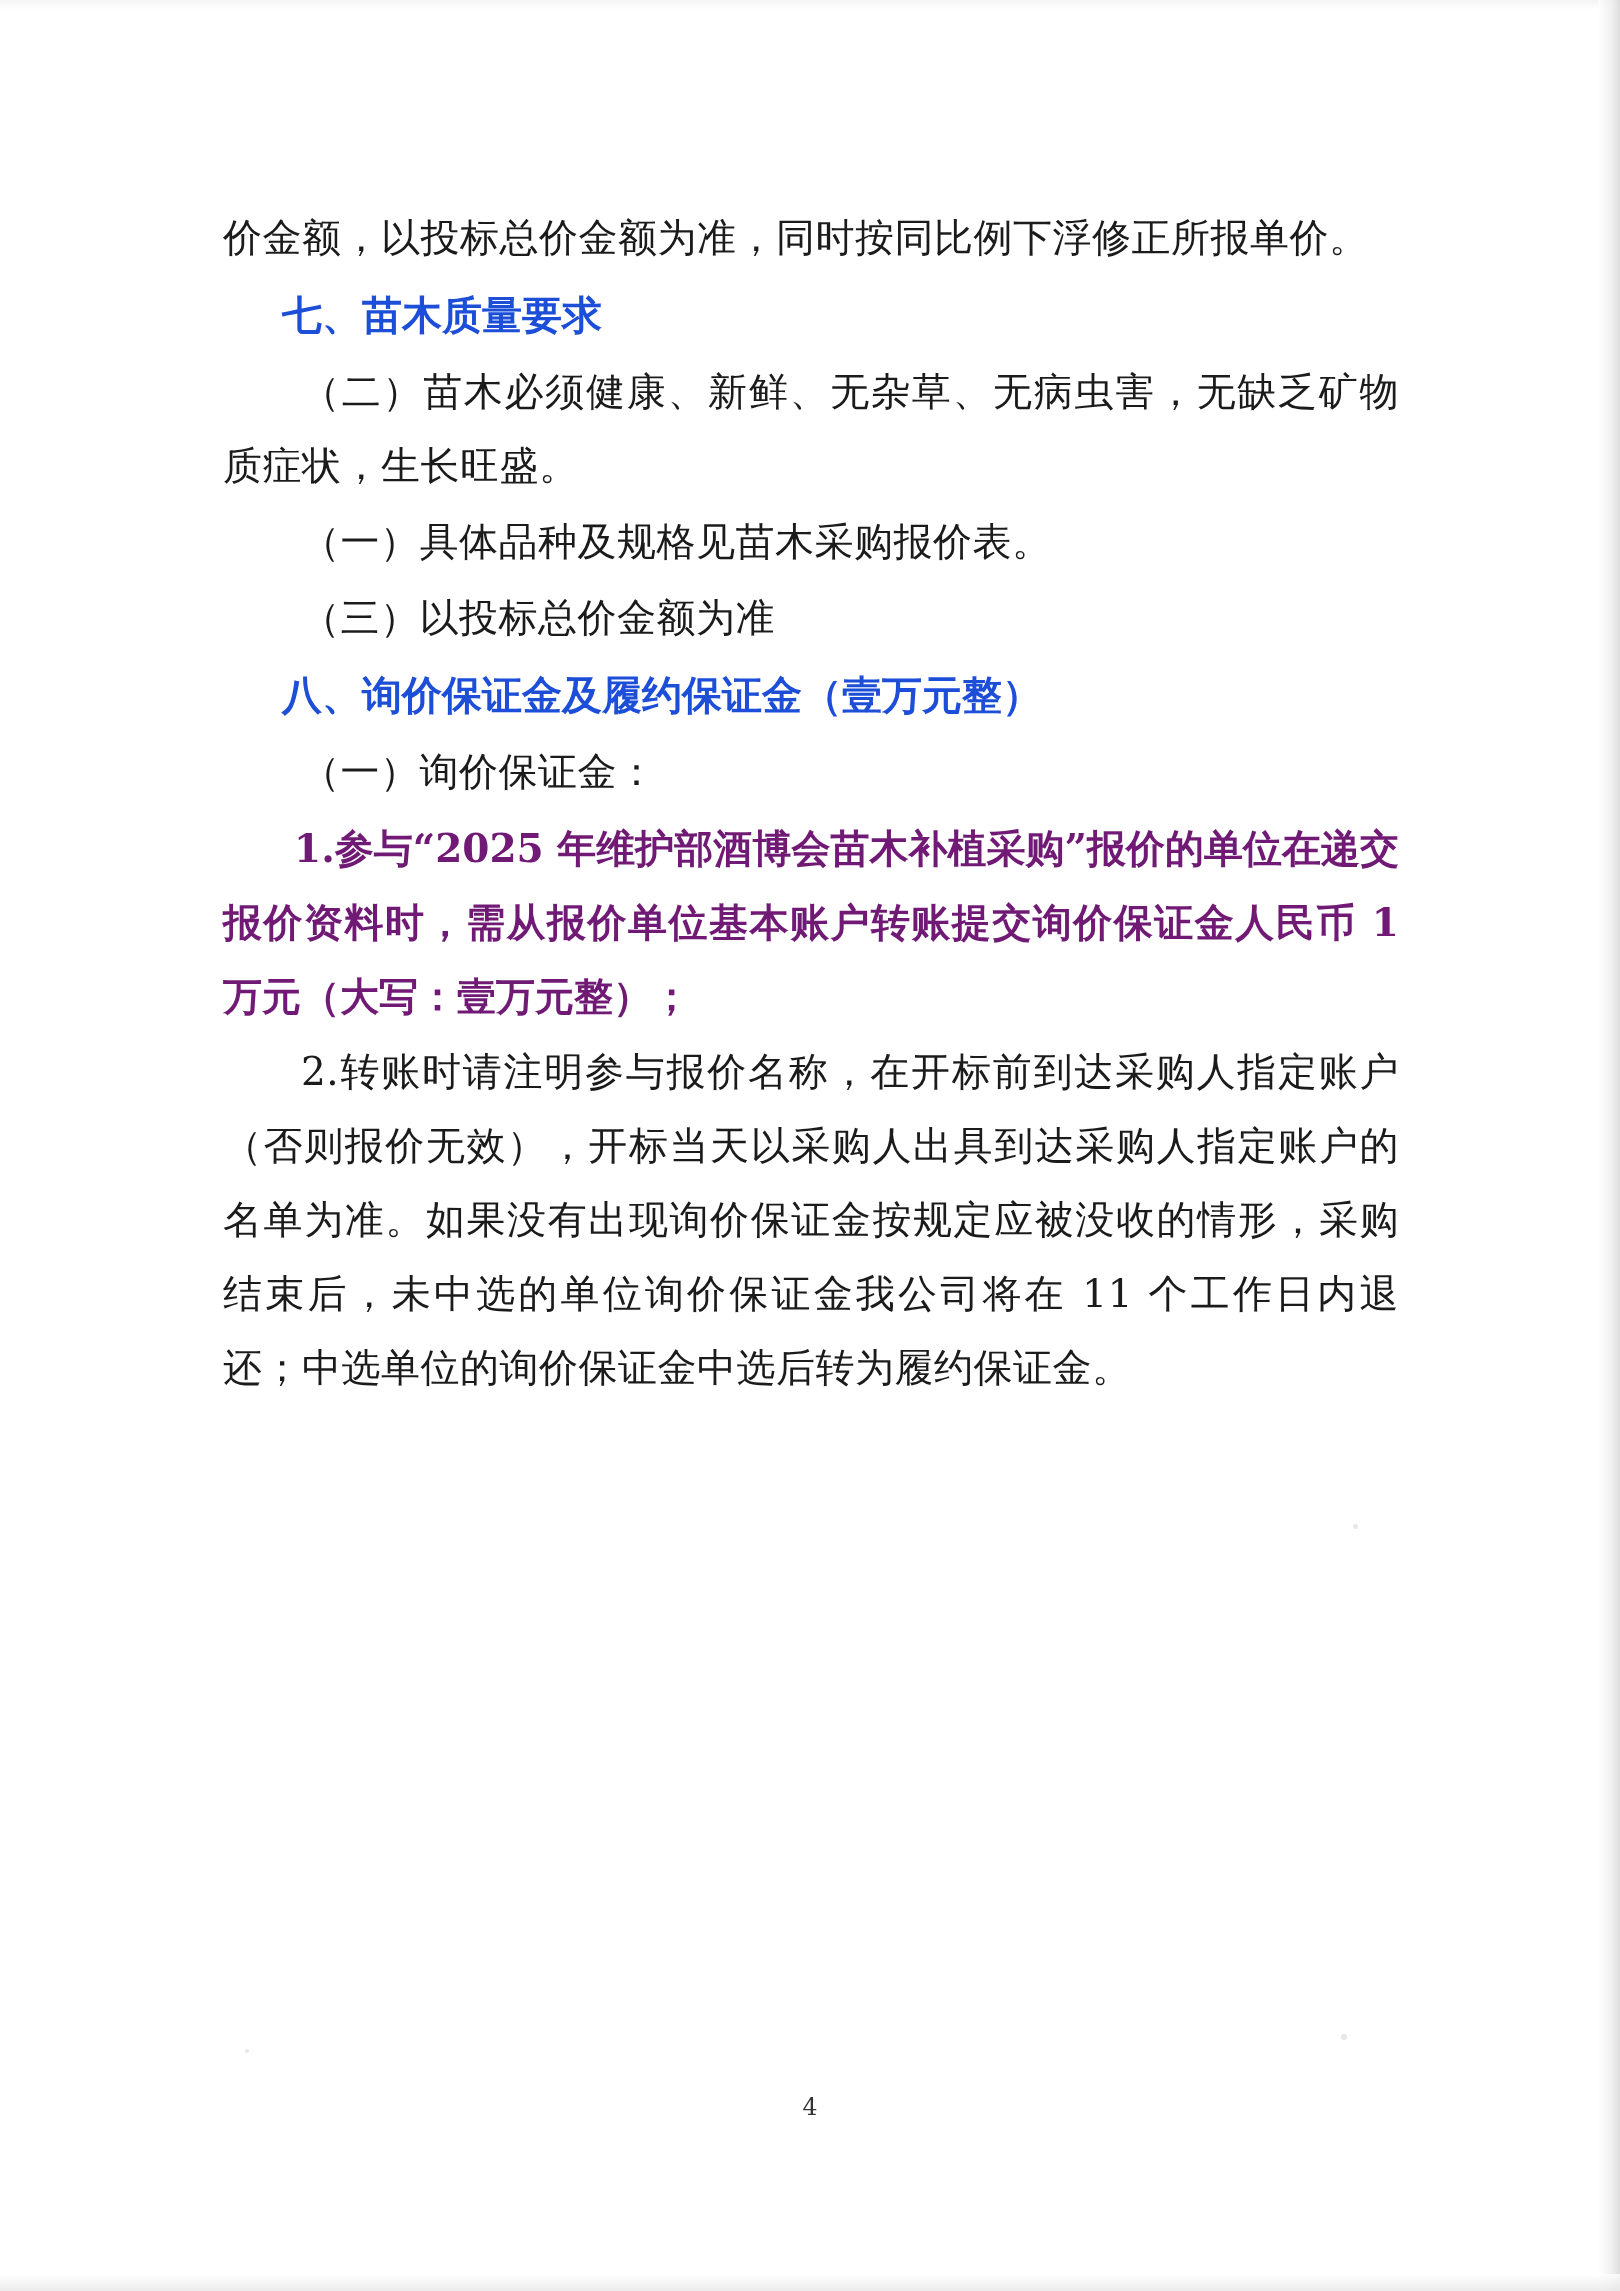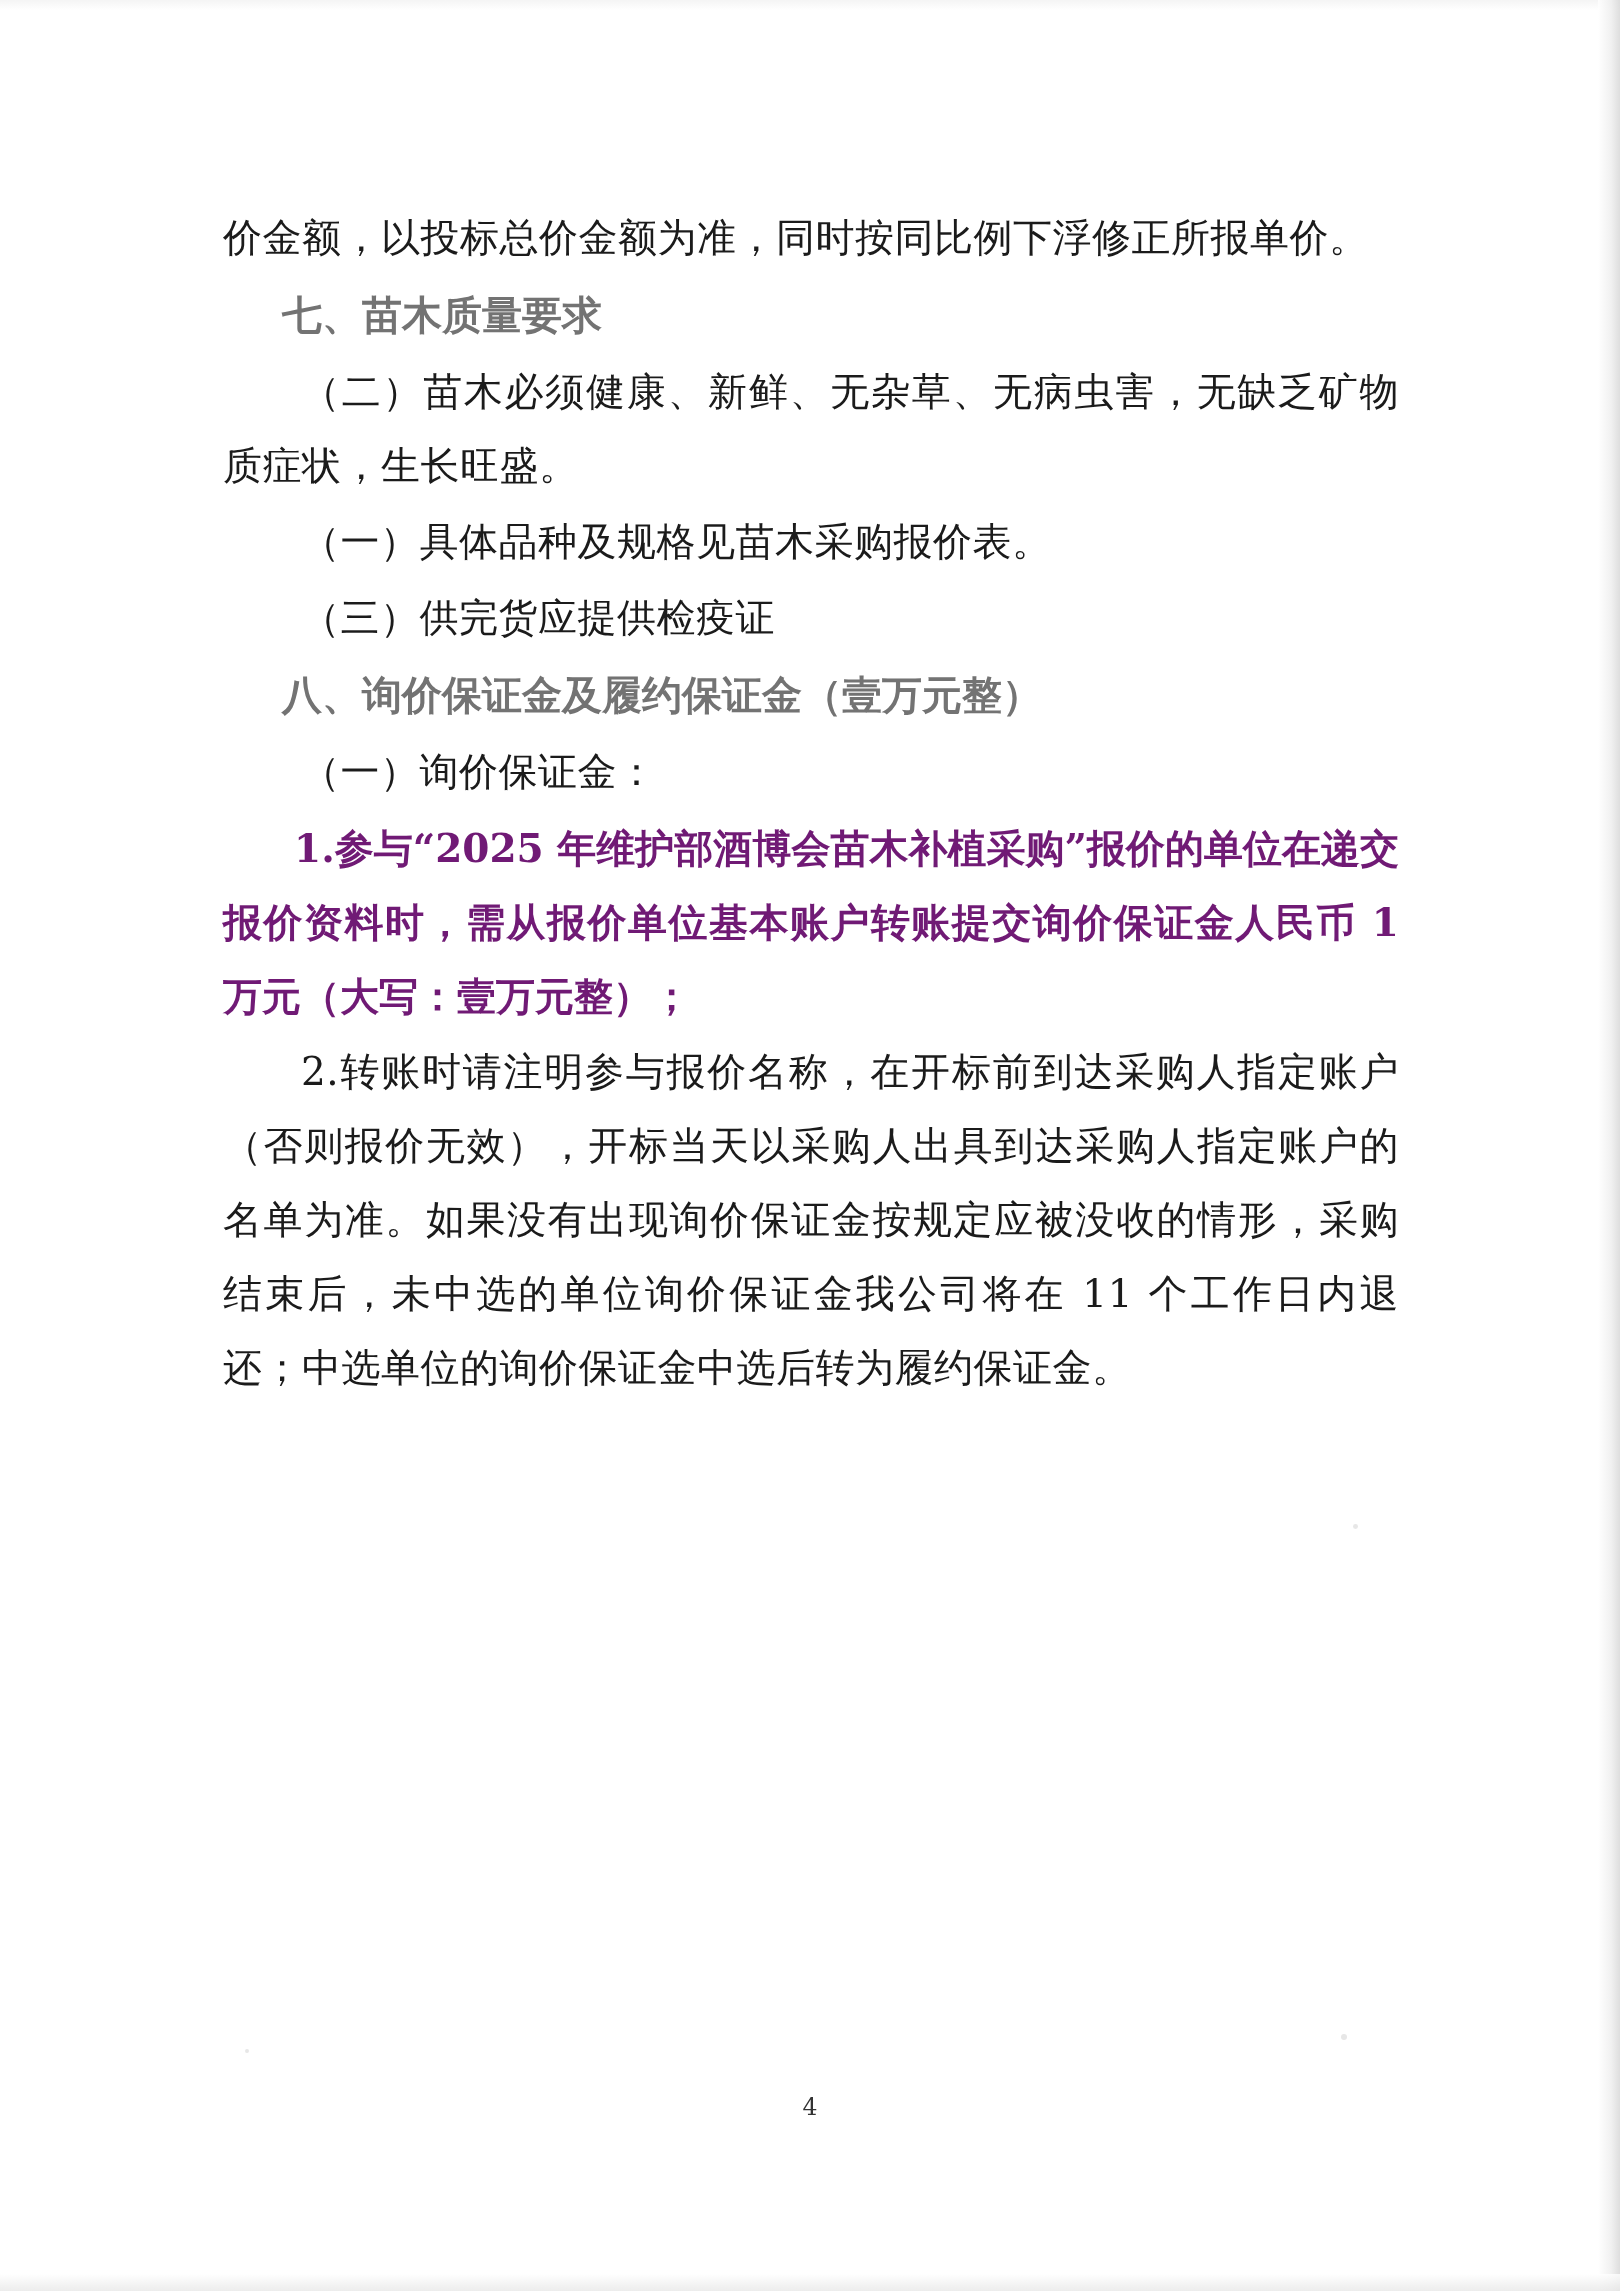--- a/index.html
+++ b/index.html
@@ -70,21 +70,21 @@
     text-align: justify;
     margin: 0 0 2px 0;
     font-family: "DejaVu Serif", "Liberation Serif", serif;
   }
   .para.indent {
     text-indent: 78px;
   }
   .heading {
     font-size: 40px;
     line-height: 76px;
-    color: #737373;
+    color: #1d4ed8;
     font-weight: bold;
     font-family: "DejaVu Sans", "Liberation Sans", sans-serif;
     text-indent: 59px;
     margin: 0 0 2px 0;
   }
   .orange {
     color: #e8732a;
   }
   .bold-num {
     font-weight: bold;
@@ -145,21 +145,21 @@
 
     <p class="para indent">
       <span>（二）苗木必须健康、新鲜、无杂草、无病虫害，无缺乏矿物质症状，生长旺盛。</span>
     </p>
 
     <p class="para indent">
       <span>（一）具体品种及规格见苗木采购报价表。</span>
     </p>
 
     <p class="para indent">
-      <span>（三）供完货应提供检疫证</span>
+      <span>（三）以投标总价金额为准</span>
     </p>
 
     <p class="heading">
       <span>八、询价保证金及履约保证金（壹万元整）</span>
     </p>
 
     <p class="para indent">
       <span>（一）询价保证金：</span>
     </p>
 

